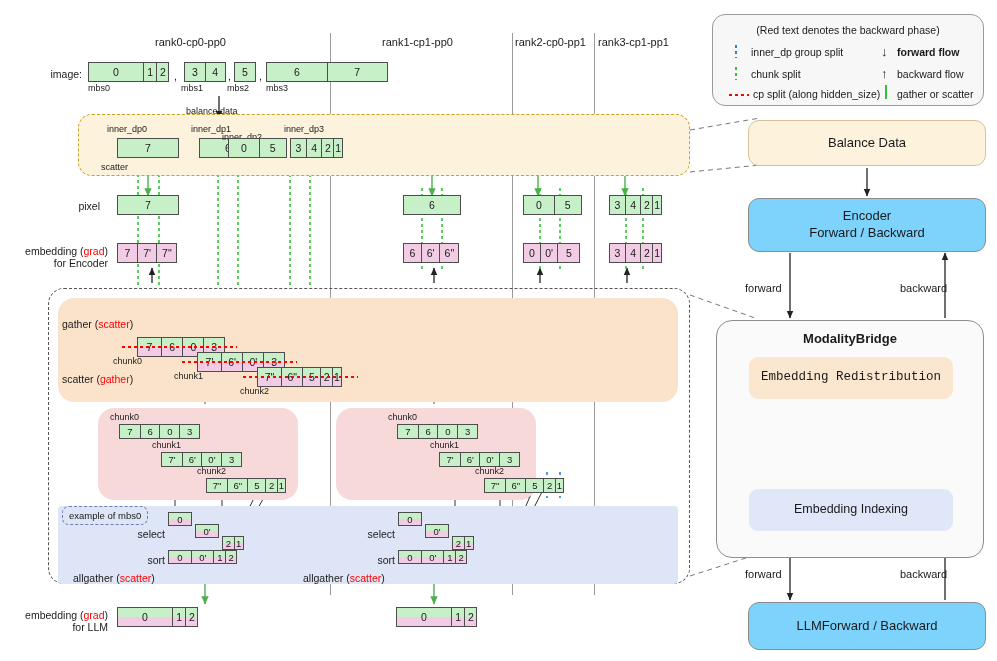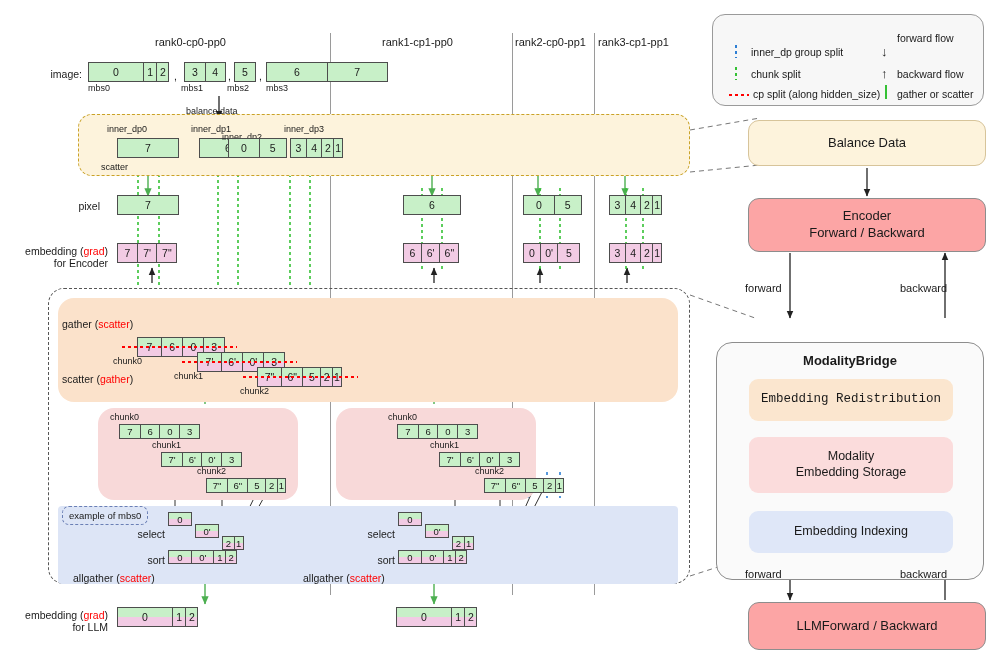--- a/index.html
+++ b/index.html
@@ -31,21 +31,21 @@
   .orange-box{background:#fbe2cb;border-radius:16px;}
   .pinkish-box{background:#f8d9d9;border-radius:16px;}
   .blue-box{background:#dde5f6;}
   .outer-dash{border:1.3px dashed #555;border-radius:16px;background:transparent;}
   .mbs0-tag{background:#dde5f6;border:1.2px dashed #6a7fb5;border-radius:7px;
             font-size:9.5px;padding:3px 6px;white-space:nowrap;}
 
   
   .rbox{position:absolute;box-sizing:border-box;border:1.2px solid #8d8d8d;
         border-radius:11px;display:flex;align-items:center;justify-content:center;
-        text-align:center;font-size:13px;line-height:1.3;background:#fca5a5;}
+        text-align:center;font-size:13px;line-height:1.3;background:#7dd3fc;}
   .rbox.balance{background:#fdf3dc;border-color:#d7c49a;}
   .bridge{position:absolute;box-sizing:border-box;border:1.2px solid #8d8d8d;
           border-radius:16px;background:#fafafa;}
   .bridge-title{position:absolute;width:100%;text-align:center;font-size:13px;
                 font-weight:bold;top:10px;}
   .sub{position:absolute;box-sizing:border-box;border-radius:9px;display:flex;
        align-items:center;justify-content:center;text-align:center;
        font-size:12.5px;line-height:1.25;}
   .sub.red-s{background:#fbdcdc;}
   .sub.org-s{background:#fbe6cf;}
@@ -186,28 +186,29 @@
 <div class="vdiv" style="left:330px;top:33px;height:562px;"></div>
 <div class="vdiv" style="left:512px;top:33px;height:562px;"></div>
 <div class="vdiv" style="left:594px;top:33px;height:562px;"></div>
 
 <div class="abs rank-hdr" style="left:155px;top:36px;">rank0-cp0-pp0</div>
 <div class="abs rank-hdr" style="left:382px;top:36px;">rank1-cp1-pp0</div>
 <div class="abs rank-hdr" style="left:515px;top:36px;">rank2-cp0-pp1</div>
 <div class="abs rank-hdr" style="left:598px;top:36px;">rank3-cp1-pp1</div>
 
 <div class="legend" style="left:712px;top:14px;width:272px;height:92px;">
+  <div class="legend-title">(Red text denotes the backward phase)</div>
   <div class="lg-mark" style="left:22px;top:30px;width:2px;height:13px;background:repeating-linear-gradient(to bottom,#2e7fd4 0 3px,transparent 3px 6px);"></div>
   <div class="lg-row" style="left:38px;top:31px;">inner_dp group split</div>
   <div class="lg-mark" style="left:22px;top:52px;width:2px;height:13px;background:repeating-linear-gradient(to bottom,#35c135 0 3px,transparent 3px 6px);"></div>
   <div class="lg-row" style="left:38px;top:53px;">chunk split</div>
   <div class="lg-mark" style="left:16px;top:79px;width:20px;height:2px;background:repeating-linear-gradient(to right,#ff0000 0 3px,transparent 3px 6px);"></div>
   <div class="lg-row" style="left:40px;top:73px;">cp split (along hidden_size)</div>
   <div class="lg-mark" style="left:168px;top:29px;font-size:13px;">↓</div>
-  <div class="lg-row" style="left:184px;top:17px;">forward flow</div>
+  <div class="lg-row" style="left:184px;top:31px;font-weight:bold;">forward flow</div>
   <div class="lg-mark" style="left:168px;top:51px;font-size:13px;">↑</div>
   <div class="lg-row" style="left:184px;top:53px;">backward flow</div>
   <div class="lg-mark" style="left:172px;top:70px;width:2px;height:14px;background:#35c135;"></div>
   <div class="lg-row" style="left:184px;top:73px;">gather or scatter</div>
 </div>
 
 <div class="abs lbl r" style="left:22px;top:68px;width:60px;">image:</div>
 
 <div class="strip" style="left:88px;top:62px;">
   <div class="cell green" style="width:56px;">0</div>
@@ -462,27 +463,23 @@
 
 <div class="rbox balance" style="left:748px;top:120px;width:238px;height:46px;">Balance Data</div>
 
 <div class="rbox" style="left:748px;top:198px;width:238px;height:54px;flex-direction:column;">
   <div>Encoder</div>
   <div>Forward / Backward</div>
 </div>
 <div class="abs lbl" style="left:745px;top:282px;font-size:11px;">forward</div>
 <div class="abs lbl" style="left:900px;top:282px;font-size:11px;">backward</div>
 
-<div class="bridge" style="left:716px;top:320px;width:268px;height:238px;margin-top:22px;">
+<div class="bridge" style="left:716px;top:320px;width:268px;height:238px;">
   <div class="bridge-title">ModalityBridge</div>
   <div class="sub org-s" style="left:32px;top:36px;width:204px;height:42px;font-family:Liberation Mono, monospace;">Embedding Redistribution</div>
-  <div class="sub red-s" style="left:32px;top:94px;width:204px;height:56px;flex-direction:column;">
-    <div>Modality</div>
-    <div>Embedding Storage</div>
-  </div>
   <div class="sub blu-s" style="left:32px;top:168px;width:204px;height:42px;">Embedding Indexing</div>
 </div>
 
 <div class="abs lbl" style="left:745px;top:568px;font-size:11px;">forward</div>
 <div class="abs lbl" style="left:900px;top:568px;font-size:11px;">backward</div>
 <div class="rbox" style="left:748px;top:602px;width:238px;height:48px;flex-direction:row;">
   <div>LLM</div>
   <div>Forward / Backward</div>
 </div>
 

